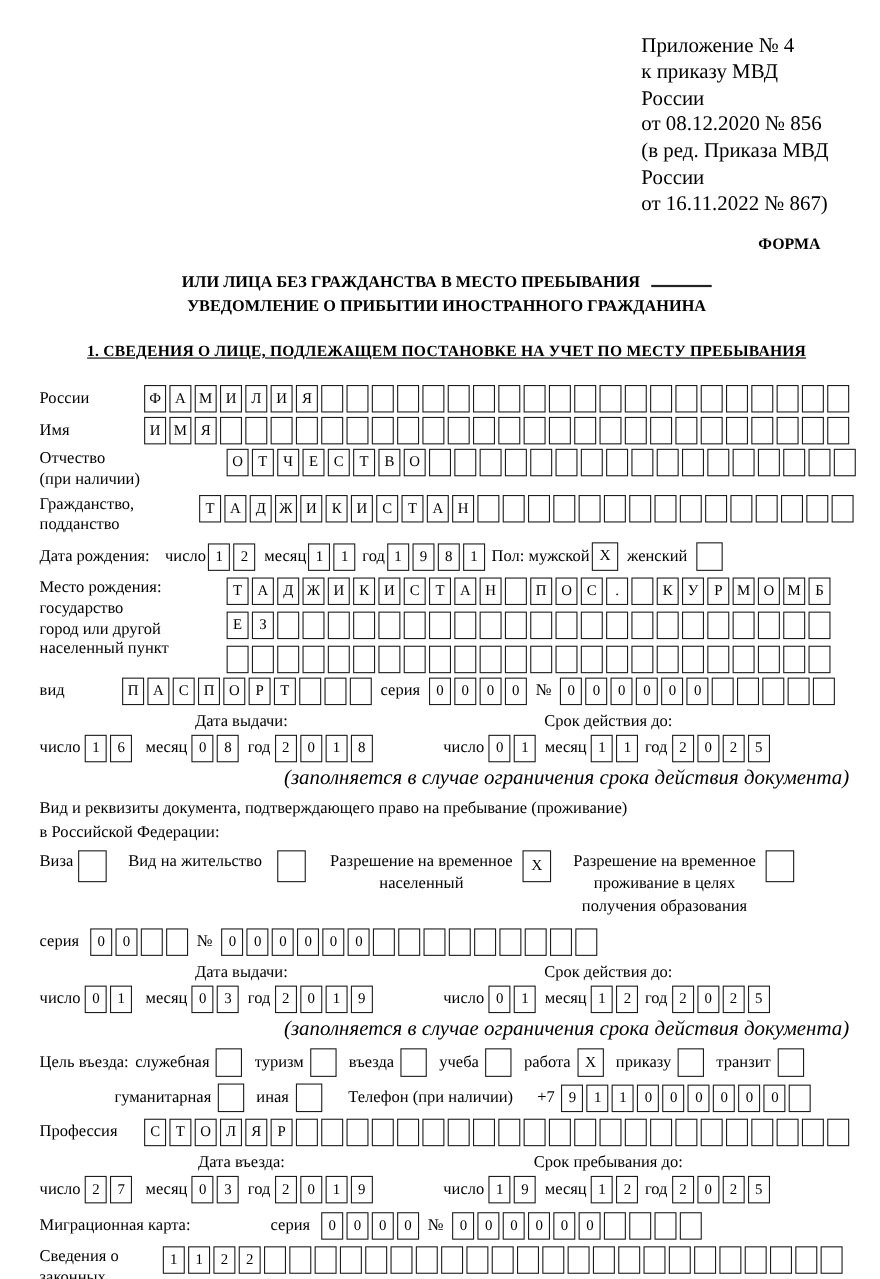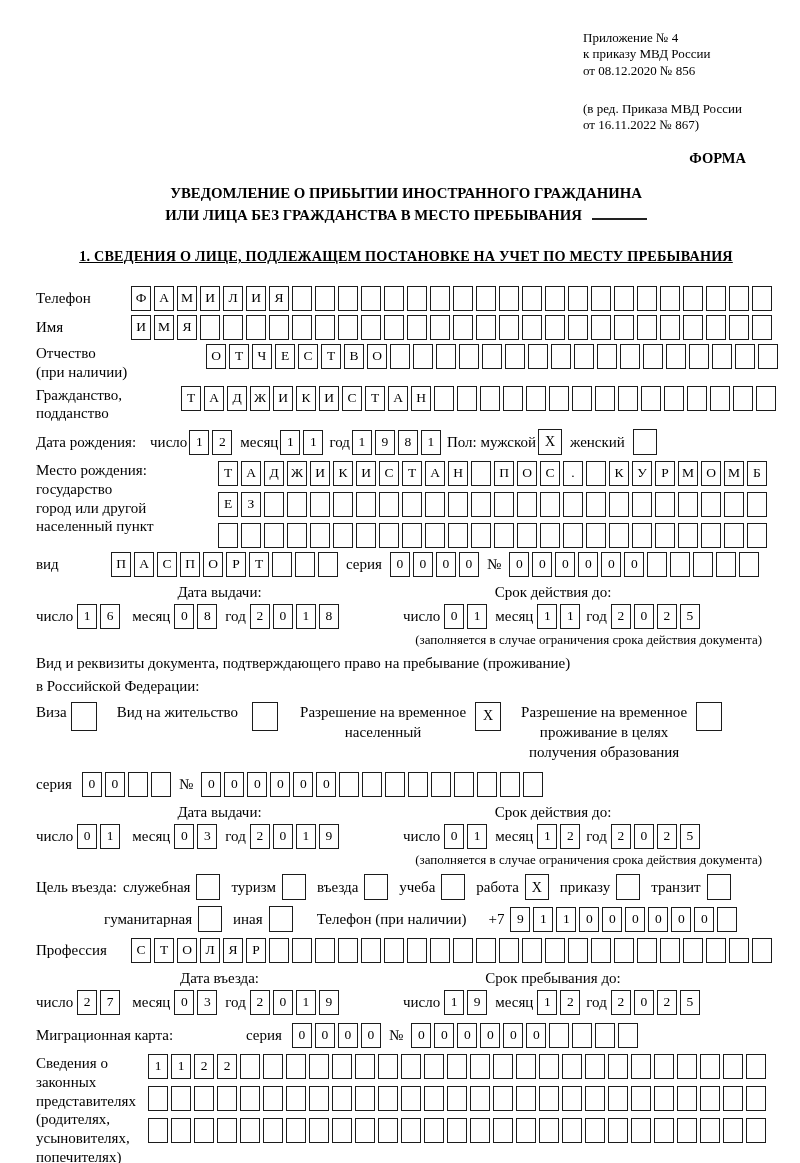--- a/index.html
+++ b/index.html
@@ -1,22 +1,22 @@
 <!DOCTYPE html>
 <html lang="ru"><head>
 <meta charset="utf-8">
 <style>
   html,body{margin:0;padding:0;background:#fff;}
   body{width:800px;height:1163px;overflow:hidden;color:#000;
        font-family:"Liberation Serif","DejaVu Serif",serif;font-size:15px;line-height:1.25;}
   .page{box-sizing:border-box;width:800px;padding:30px 24px 0 36px;}
 
   
-  .hdr{width:185px;margin-left:auto;margin-right:8px;font-size:13px;}
-  .hdr .gap{margin-top:22px;}
+  .hdr{width:185px;margin-left:auto;margin-right:8px;font-size:19px;}
+  .hdr .gap{margin-top:1px;}
   .forma{text-align:right;padding-right:30px;font-weight:bold;font-size:14.5px;margin-top:16px;}
 
   
   .title{text-align:center;font-weight:bold;font-size:14.8px;margin-top:16px;line-height:1.45;}
   .title-underline{display:inline-block;width:55px;border-bottom:2px solid #222;margin-left:10px;vertical-align:baseline;}
   .sec1{font-weight:bold;font-size:14.2px;text-align:center;margin-top:22px;margin-bottom:20px;letter-spacing:.2px;text-decoration:underline;}
 
   
   .row{display:flex;align-items:center;margin-bottom:4px;}
   .row.top{align-items:flex-start;}
@@ -33,21 +33,21 @@
   .dlab{margin:0 2px 0 8px;flex:0 0 auto;}
 
   
   .date-cols{display:flex;margin-top:6px;}
   .date-col{display:flex;flex-direction:column;flex:0 0 auto;}
   .date-col.left{width:367px;}
   .date-col.right{width:300px;}
   .date-head{text-align:center;margin-bottom:2px;}
   .date-line{display:flex;align-items:center;}
   .date-line .dl{margin-right:4px;}
-  .note{text-align:right;font-size:13px;margin:3px 14px 6px 0;}
+  .note{text-align:right;font-size:19px;margin:3px 4px 6px 0;font-style:italic;}
 
   
   .resdoc-text{margin-top:4px;margin-bottom:2px;}
   .resdoc-row{display:flex;align-items:flex-start;margin:6px 0 10px 0;}
   .cbgroup{display:flex;align-items:flex-start;margin-right:14px;}
   .cbl{text-align:center;line-height:1.35;margin-right:9px;}
 
   
   .purpose-row{display:flex;align-items:center;margin-bottom:6px;}
   .purpose-row .pl{margin-right:6px;}
@@ -64,30 +64,30 @@
   <div class="hdr">
     <div>Приложение № 4</div>
     <div>к приказу МВД России</div>
     <div>от 08.12.2020 № 856</div>
     <div class="gap">(в ред. Приказа МВД России</div>
     <div>от 16.11.2022 № 867)</div>
   </div>
   <div class="forma">ФОРМА</div>
 
   <div class="title">
-    <div>УВЕДОМЛЕНИЕ О ПРИБЫТИИ ИНОСТРАННОГО ГРАЖДАНИНА</div>
     <div>
       <span>ИЛИ ЛИЦА БЕЗ ГРАЖДАНСТВА В МЕСТО ПРЕБЫВАНИЯ</span><span class="title-underline"></span>
     </div>
+    <div>УВЕДОМЛЕНИЕ О ПРИБЫТИИ ИНОСТРАННОГО ГРАЖДАНИНА</div>
   </div>
 
   <div class="sec1">1. СВЕДЕНИЯ О ЛИЦЕ, ПОДЛЕЖАЩЕМ ПОСТАНОВКЕ НА УЧЕТ ПО МЕСТУ ПРЕБЫВАНИЯ</div>
 
   <div class="row">
-    <span class="rlab w95">Телефон</span>
+    <span class="rlab w95">России</span>
     <span class="cells">
         <span class="cell">Ф</span>
         <span class="cell">А</span>
         <span class="cell">М</span>
         <span class="cell">И</span>
         <span class="cell">Л</span>
         <span class="cell">И</span>
         <span class="cell">Я</span>
         <span class="cell"></span>
         <span class="cell"></span>
@@ -234,21 +234,21 @@
         <span class="cell">9</span>
         <span class="cell">8</span>
         <span class="cell">1</span>
       </span>
     <span class="dlab" style="margin-left:6px;">Пол: мужской</span>
     <span class="checkbox">X</span>
     <span class="dlab" style="margin-left:8px;">женский</span>
     <span class="checkbox" style="margin-left:6px;"></span>
   </div>
 
-  <div class="row top" style="margin-top:6px;gap:12px;">
+  <div class="row top" style="margin-top:6px;">
     <span class="rlab w170">
       <span>Место рождения:</span><br>
       <span>государство</span><br>
       <span>город или другой</span><br>
       <span>населенный пункт</span>
     </span>
     <span class="stack">
       <span class="cells">
           <span class="cell">Т</span>
           <span class="cell">А</span>

